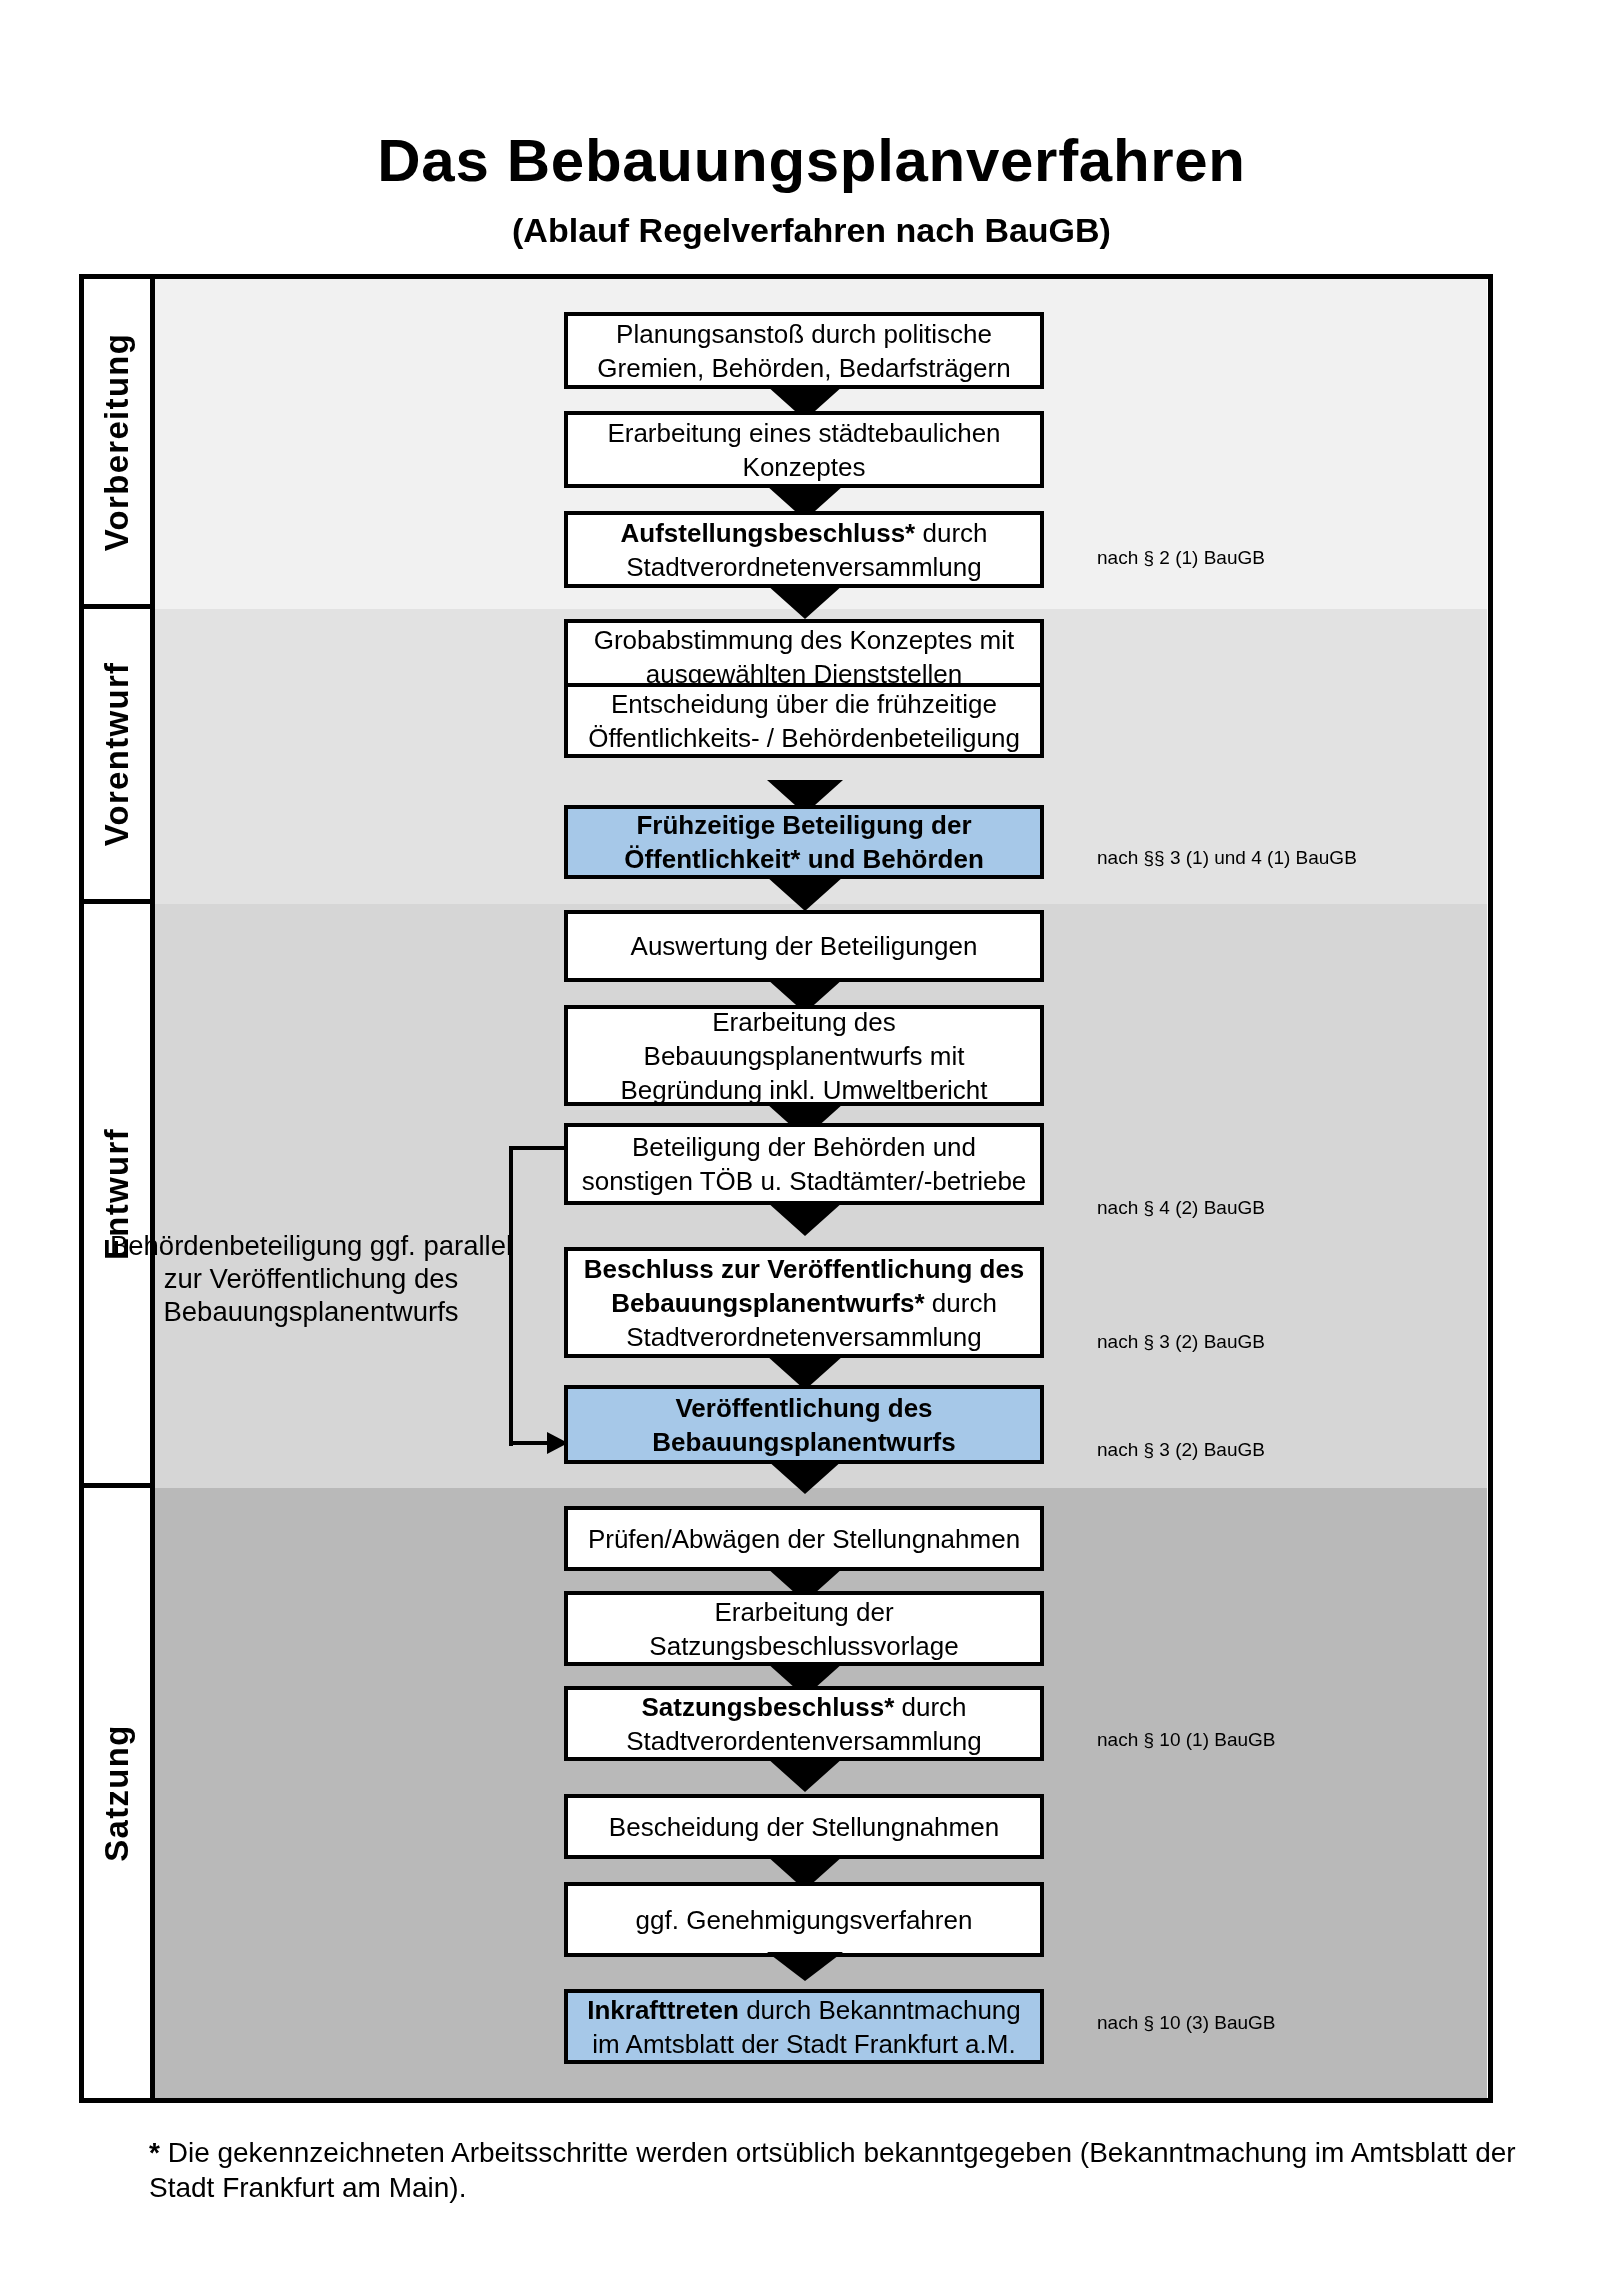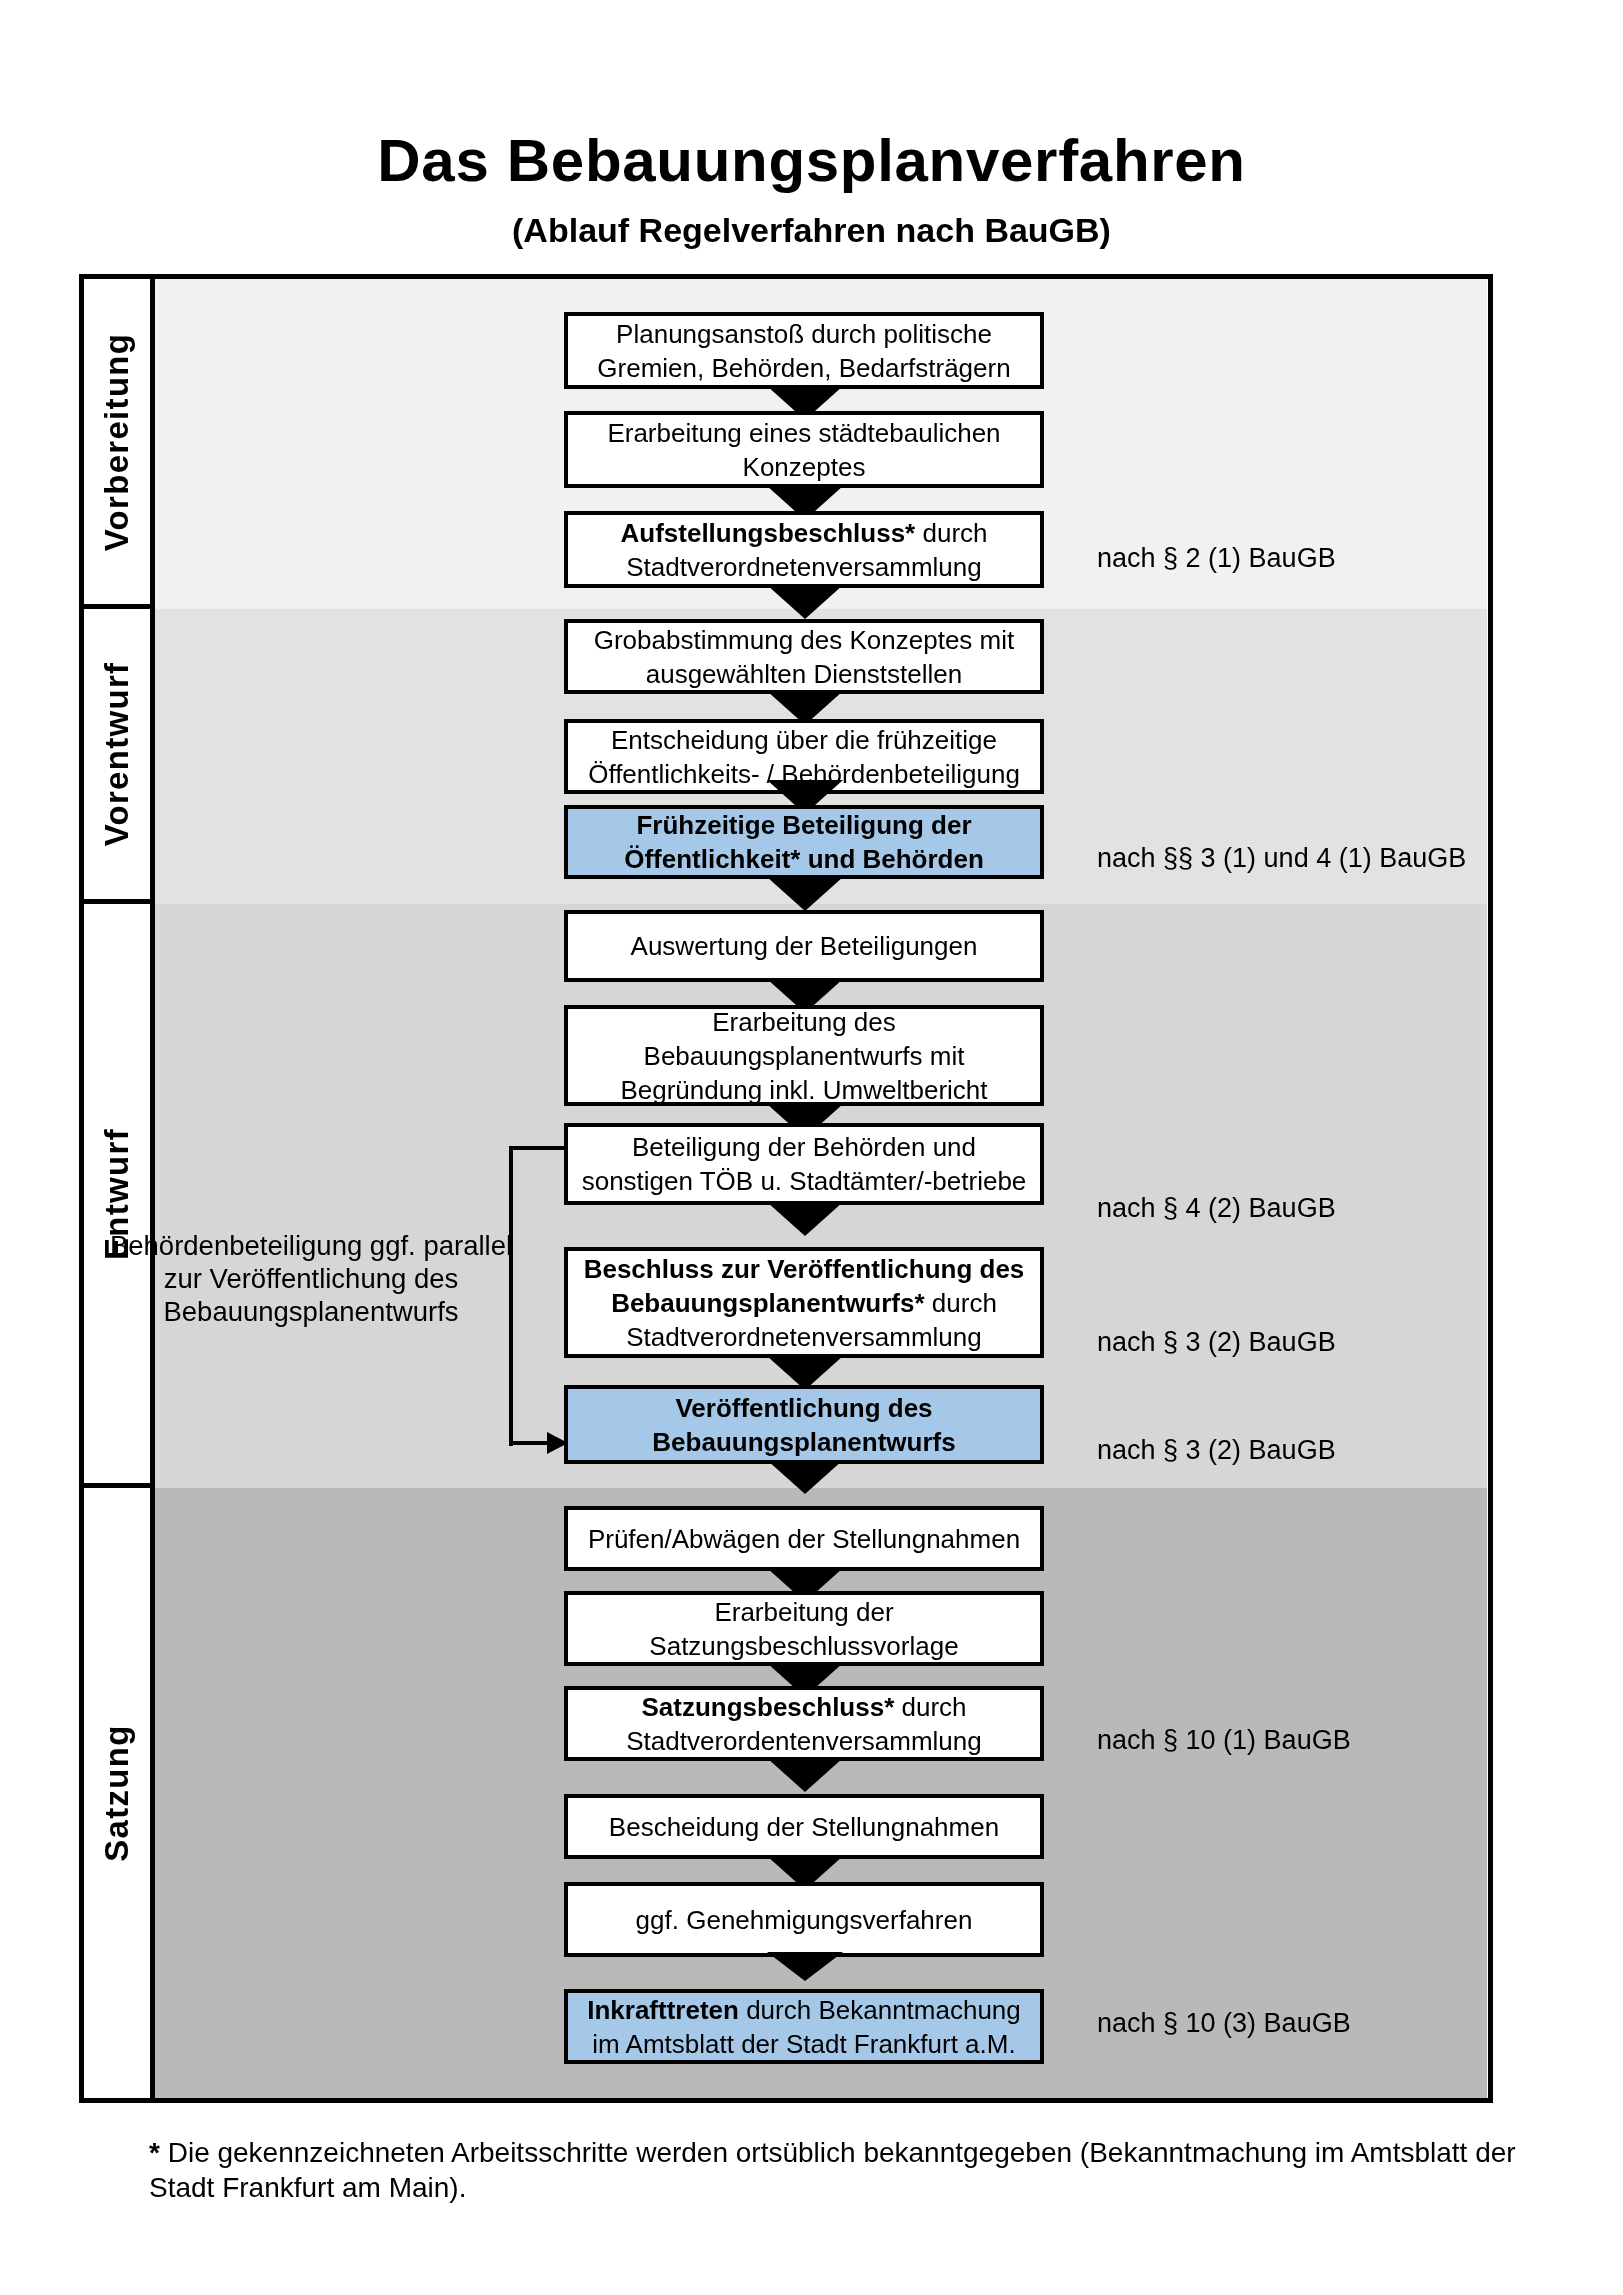--- a/index.html
+++ b/index.html
@@ -21,33 +21,33 @@
   .phase-content{flex:1 1 auto;}
   .r1{height:330px;} .r2{height:295px;} .r3{height:584px;} .r4{height:610px;}
   
   .overlay{position:absolute;left:0;top:0;width:1403px;height:1818px;}
   .box{position:absolute;left:480px;width:480px;box-sizing:border-box;background:#fff;
        border:4.6px solid #000;display:flex;align-items:center;justify-content:center;
        text-align:center;font-size:26px;line-height:34px;padding:2.6px 5.2px;}
   .box.hl{background:var(--hl,#A6C8E8);align-items:center;}
   .box b{font-weight:bold;}
   .b1{top:33px;height:77px;}   .b2{top:132px;height:77px;}  .b3{top:232px;height:77px;}
-  .b4{top:340px;height:75px;}  .b5{top:440px;height:75px;}  .b6{top:526px;height:74px;}
+  .b4{top:340px;height:75px;}  .b5{top:404px;height:75px;}  .b6{top:526px;height:74px;}
   .b7{top:631px;height:72px;}  .b8{top:726px;height:101px;} .b9{top:844px;height:82px;}
   .b10{top:968px;height:111px;}.b11{top:1106px;height:79px;}
   .b12{top:1227px;height:65px;}.b13{top:1312px;height:75px;}.b14{top:1407px;height:75px;}
   .b15{top:1515px;height:65px;}.b16{top:1603px;height:75px;}.b17{top:1698px;height:75px;margin-top:12px;}
   .arr{position:absolute;left:683px;width:0;height:0;
        border-left:38px solid transparent;border-right:38px solid transparent;
        border-top:34px solid #000;}
   .a1{top:107px;} .a2{top:207px;} .a3{top:306px;} .a4{top:412px;} .a5{top:501px;}
   .a6{top:598px;} .a7{top:700px;} .a8{top:825px;} .a9{top:923px;} .a10{top:1077px;}
   .a11{top:1181px;} .a12{top:1289px;} .a13{top:1384px;} .a14{top:1479px;} .a15{top:1577px;}
   .a16{top:1673px;border-top-width:29px;}
-  .note{position:absolute;left:1013px;height:34px;line-height:34px;font-size:27px;white-space:nowrap;}
+  .note{position:absolute;left:1013px;height:34px;line-height:34px;font-size:19px;white-space:nowrap;}
   .n1{top:262px;} .n2{top:562px;} .n3{top:912px;} .n4{top:1046px;} .n5{top:1154px;}
   .n6{top:1444px;} .n7{top:1727px;text-align:right;}
   .side-note{position:absolute;left:24px;top:950px;width:406px;text-align:center;
              font-size:27.5px;line-height:33px;}
   .bar{position:absolute;background:#000;}
   .bk-v{left:425px;top:867px;width:3.9px;height:300px;}
   .bk-ht{left:425px;top:867px;width:56px;height:3.9px;}
   .bk-hb{left:425px;top:1162px;width:42px;height:3.9px;}
   .bk-arrow{position:absolute;left:463px;top:1153px;width:0;height:0;
             border-top:11.8px solid transparent;border-bottom:11.8px solid transparent;

